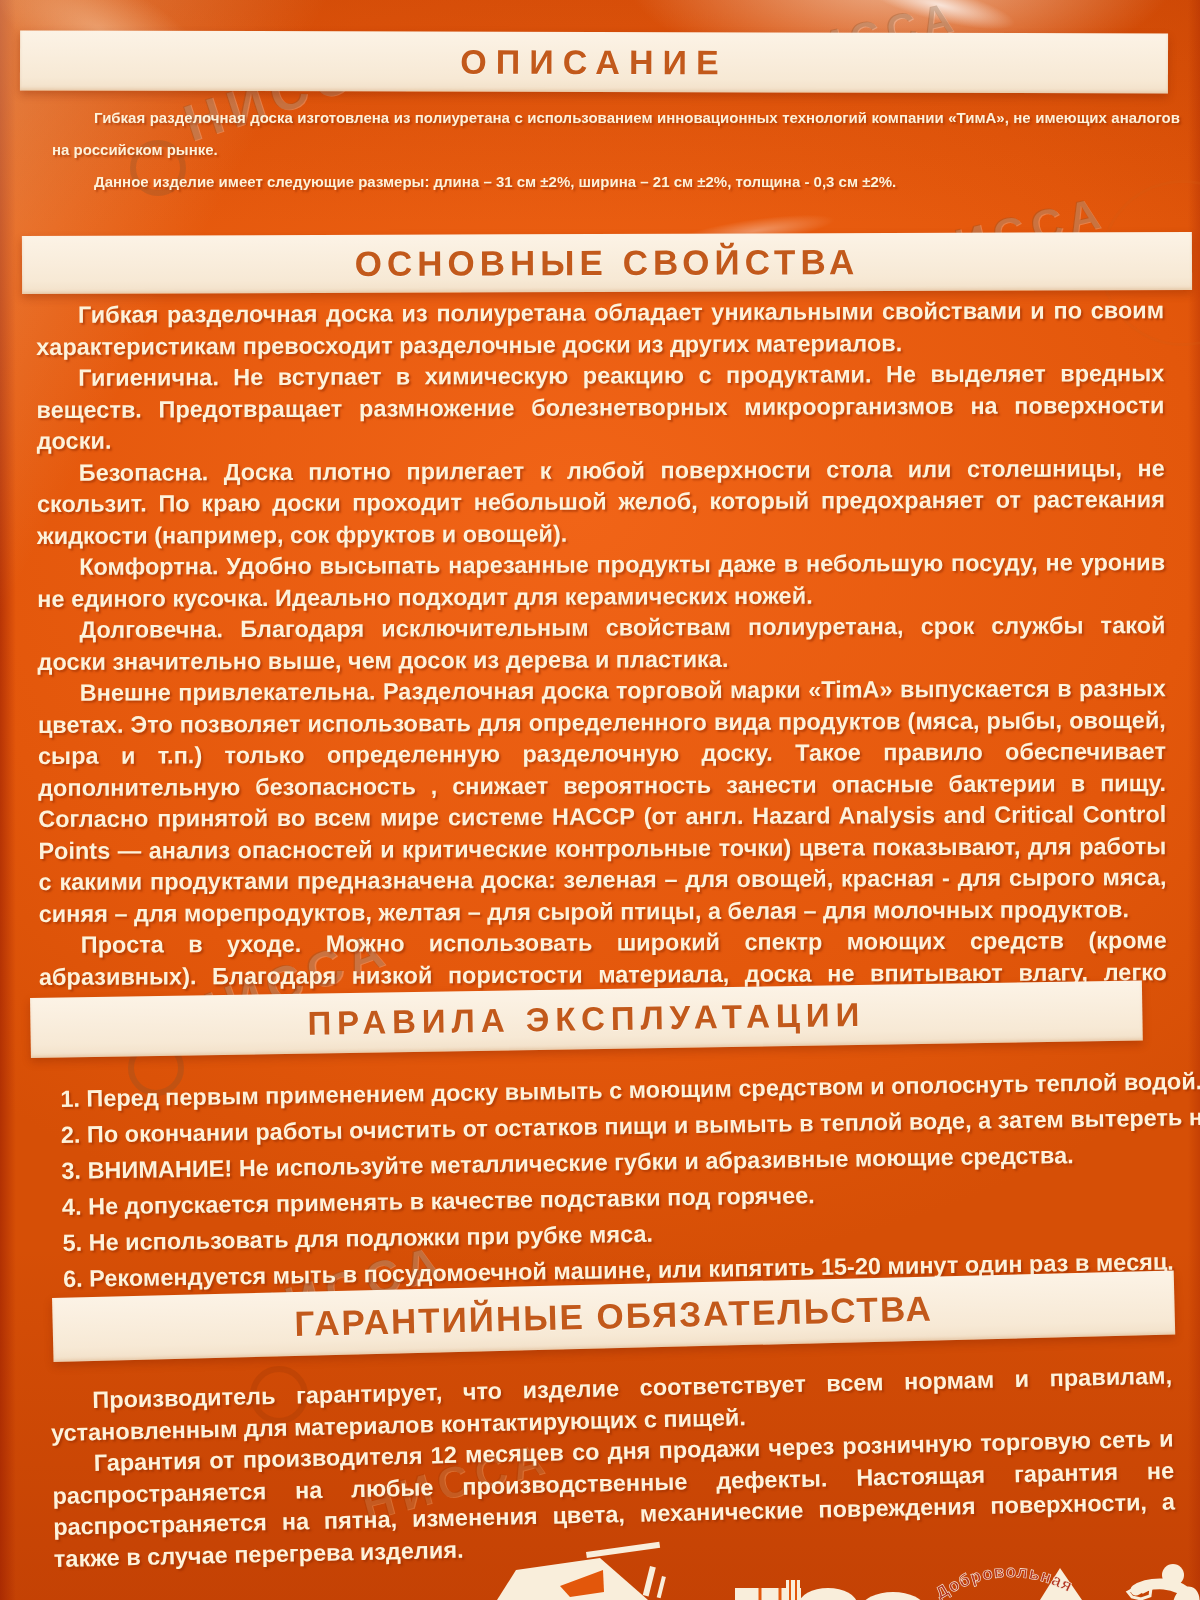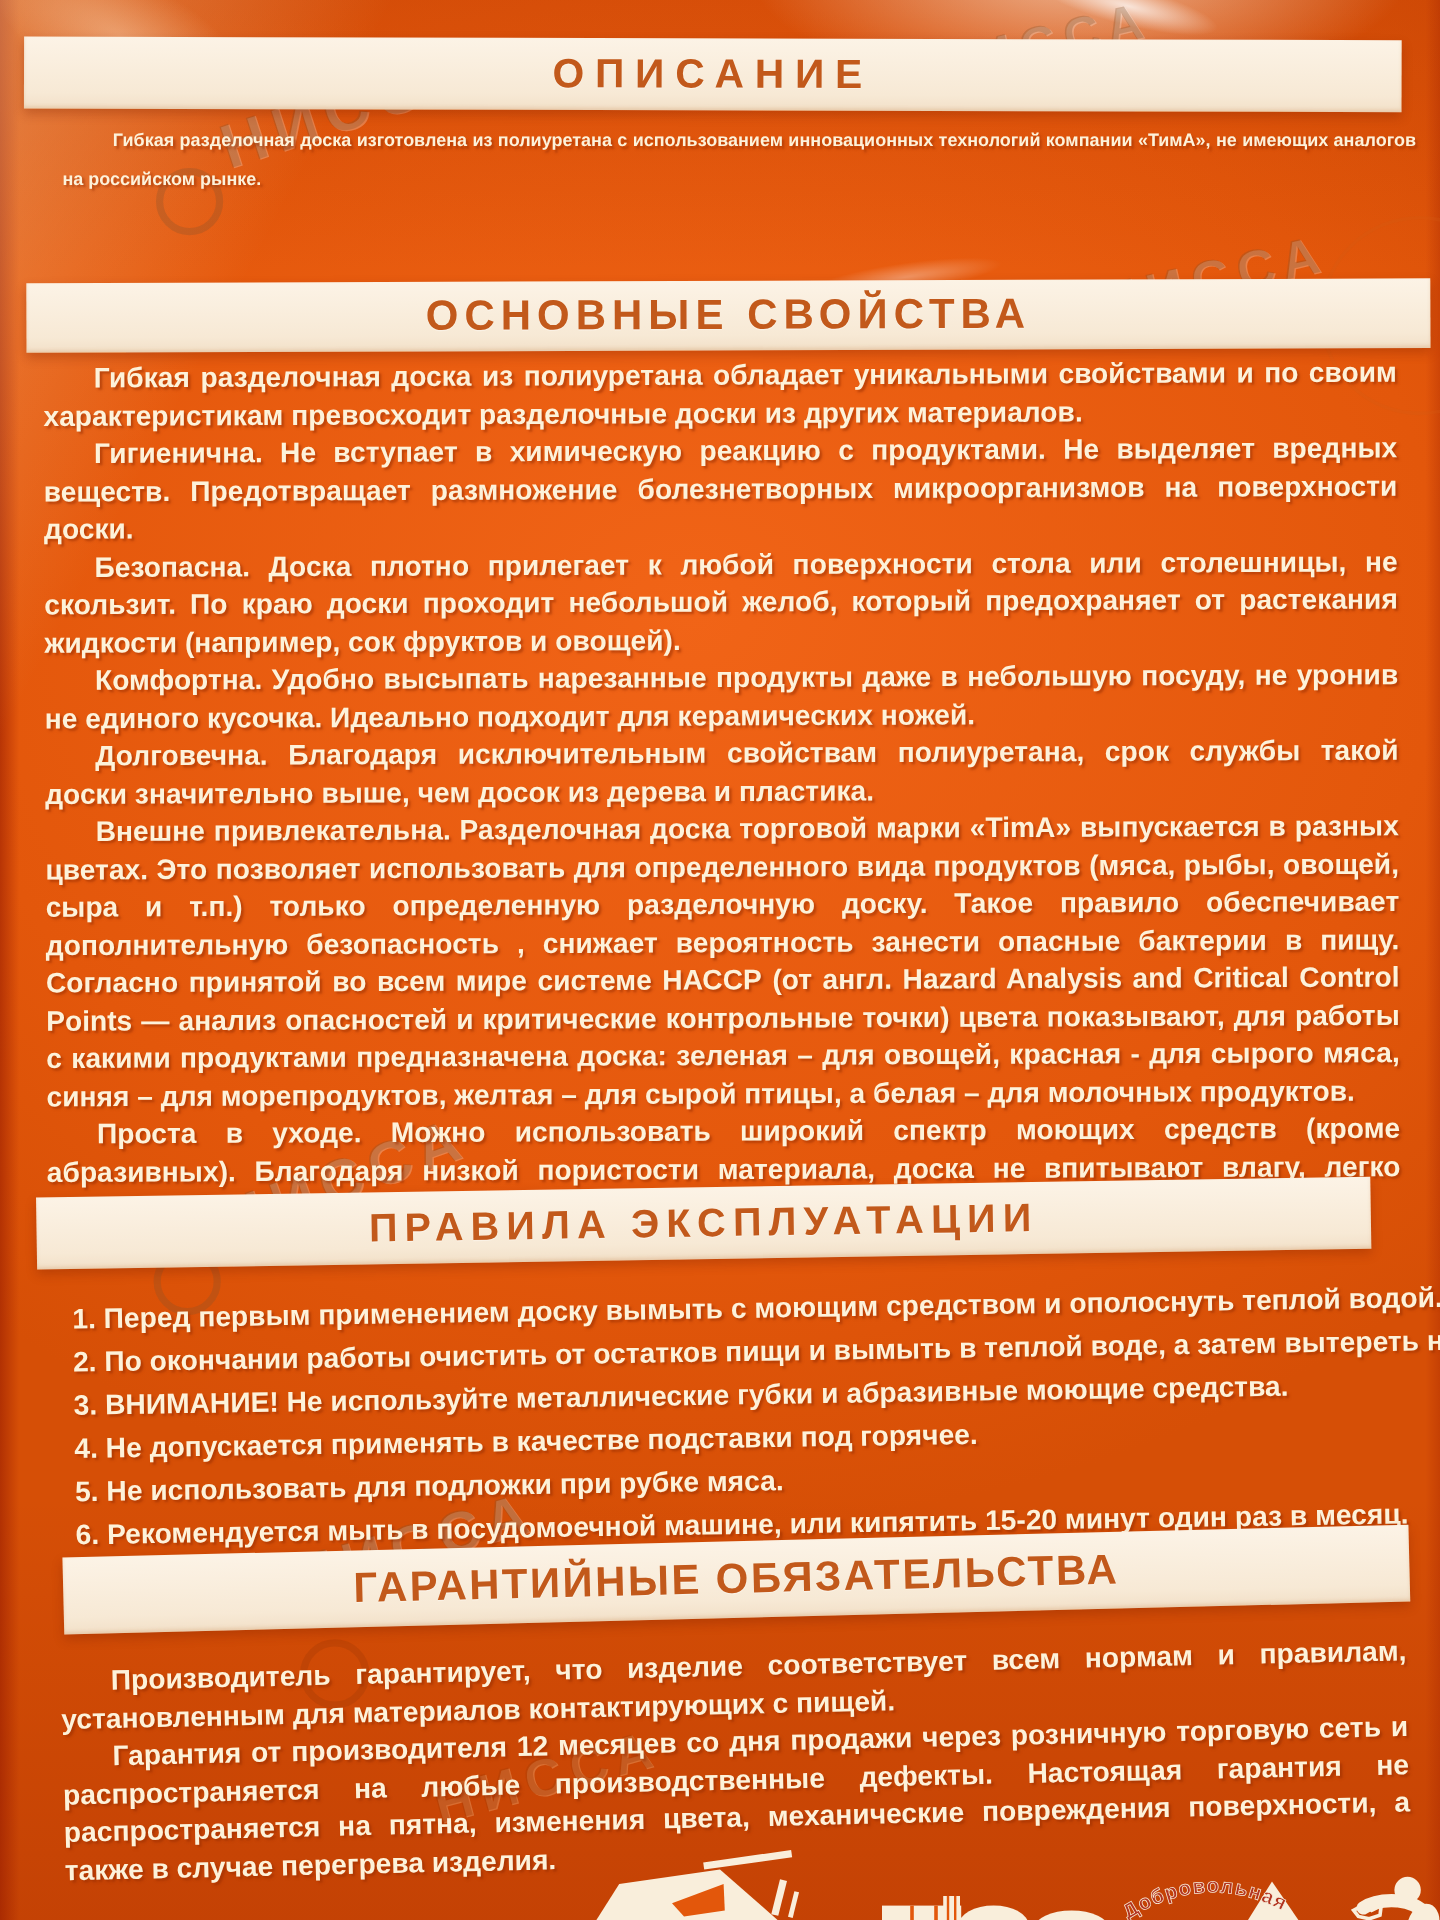--- a/index.html
+++ b/index.html
@@ -94,20 +94,21 @@
   <div class="wm-ring on-banner" id="wr4"></div>
   <div class="wm on-banner" id="wm5">НИССА</div>
   <div class="wm-ring on-orange" id="wr5"></div>
   <div class="wm on-orange" id="wm6">НИССА</div>
 
   <div class="banner" id="b1">
     <div class="hd">ОПИСАНИЕ</div>
   </div>
   <div class="txt" id="t1">
     <p>Гибкая разделочная доска изготовлена из полиуретана с использованием инновационных технологий компании «ТимА», не имеющих аналогов на российском рынке.</p>
+    <p>Данное изделие имеет следующие размеры: длина – 31 см ±2%, ширина – 21 см ±2%, толщина - 0,3 см ±2%.</p>
   </div>
 
   <div class="banner" id="b2">
     <div class="hd">ОСНОВНЫЕ СВОЙСТВА</div>
   </div>
   <div class="txt" id="t2">
     <p>Гибкая разделочная доска из полиуретана обладает уникальными свойствами и по своим характеристикам превосходит разделочные доски из других материалов.</p>
     <p>Гигиенична. Не вступает в химическую реакцию с продуктами. Не выделяет вредных веществ. Предотвращает размножение болезнетворных микроорганизмов на поверхности доски.</p>
     <p>Безопасна. Доска плотно прилегает к любой поверхности стола или столешницы, не скользит. По краю доски проходит небольшой желоб, который предохраняет от растекания жидкости (например, сок фруктов и овощей).</p>
     <p>Комфортна. Удобно высыпать нарезанные продукты даже в небольшую посуду, не уронив не единого кусочка. Идеально подходит для керамических ножей.</p>

